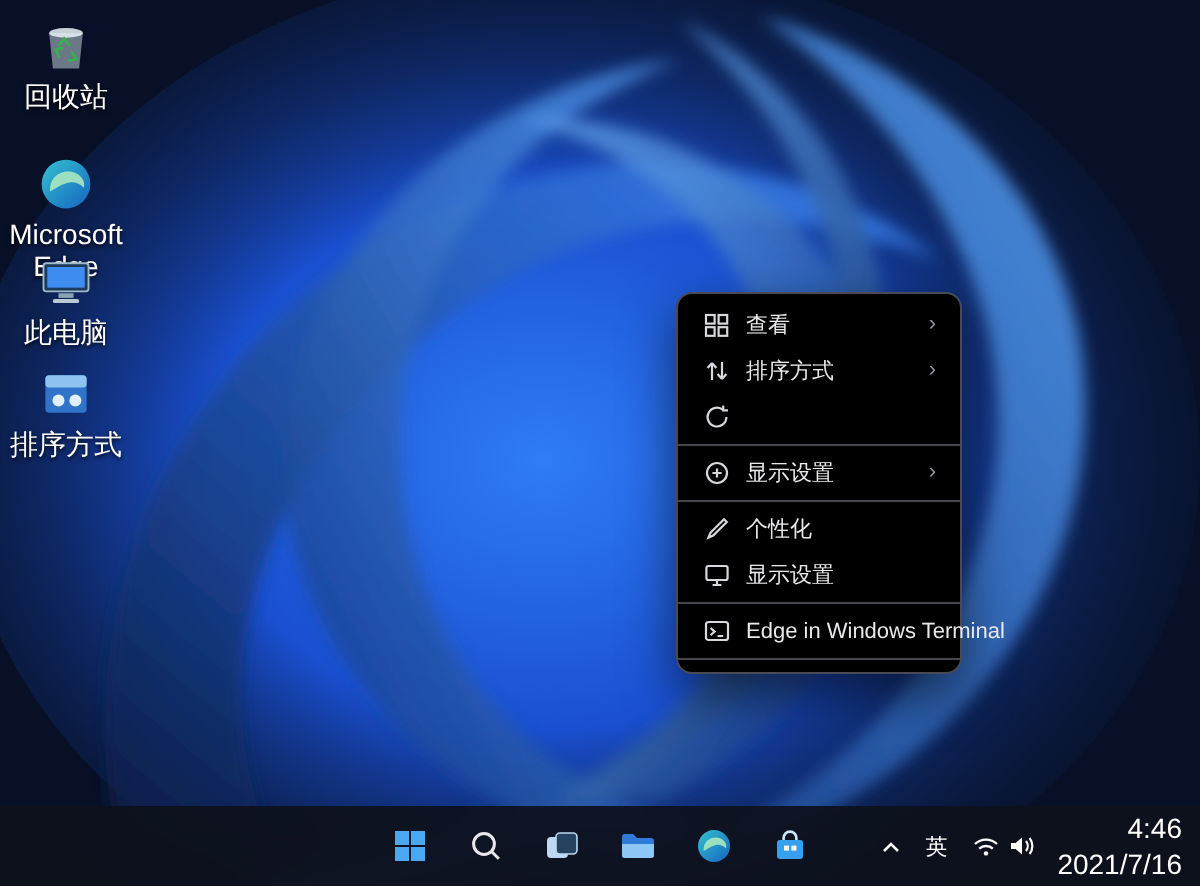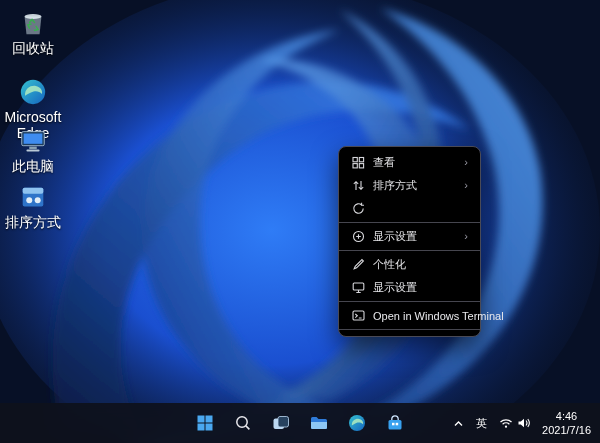--- a/index.html
+++ b/index.html
@@ -24,21 +24,21 @@
   .menu-sep { height:1px; background:#46464f; margin:2px 0; }
 
   
   .taskbar { position:absolute; left:0; right:0; bottom:0; height:40px; background:rgba(14,17,28,0.93); backdrop-filter:blur(12px); z-index:4; }
   .tb-center { position:absolute; left:50%; top:0; height:40px; transform:translateX(-50%); display:flex; align-items:center; gap:4px; }
   .tb-btn { width:34px; height:32px; border-radius:5px; display:flex; align-items:center; justify-content:center; }
   .tb-btn svg { width:20px; height:20px; display:block; }
   .tb-tray { position:absolute; right:2px; top:0; height:40px; display:flex; align-items:center; gap:2px; color:#fff; }
   .tray-btn { height:32px; border-radius:5px; display:flex; align-items:center; justify-content:center; padding:0 5px; }
   .tray-lang { font-size:11px; }
-  .tray-clock { text-align:center; font-size:11px; line-height:1.3; padding:0 7px 0 4px; }
+  .tray-clock { text-align:right; font-size:14px; line-height:1.3; padding:0 7px 0 4px; }
 </style>
 </head>
 <body>
 
 <svg class="wallpaper" viewBox="0 0 600 443" preserveAspectRatio="none">
   <defs>
     <radialGradient id="core" cx="47%" cy="50%" r="60%">
       <stop offset="0%" stop-color="#2f7cf6"></stop>
       <stop offset="45%" stop-color="#1a4fd0"></stop>
       <stop offset="100%" stop-color="#081228" stop-opacity="0"></stop>
@@ -191,21 +191,21 @@
 
   <div class="menu-sep"></div>
 
   <div class="menu-item">
     <span class="mi-icon">
       <svg viewBox="0 0 13 13">
           <rect x="1" y="2" width="11" height="9" rx="1.3"></rect>
           <path d="M3.3 5 L5.3 6.8 L3.3 8.6 M6.8 9 H9.6"></path>
         </svg>
     </span>
-    <span class="mi-label">Open in Windows Terminal</span>
+    <span class="mi-label">Edge in Windows Terminal</span>
   </div>
 
   <div class="menu-sep"></div>
 
 
 </div>
 
 <div class="taskbar">
 
   <div class="tb-center">

